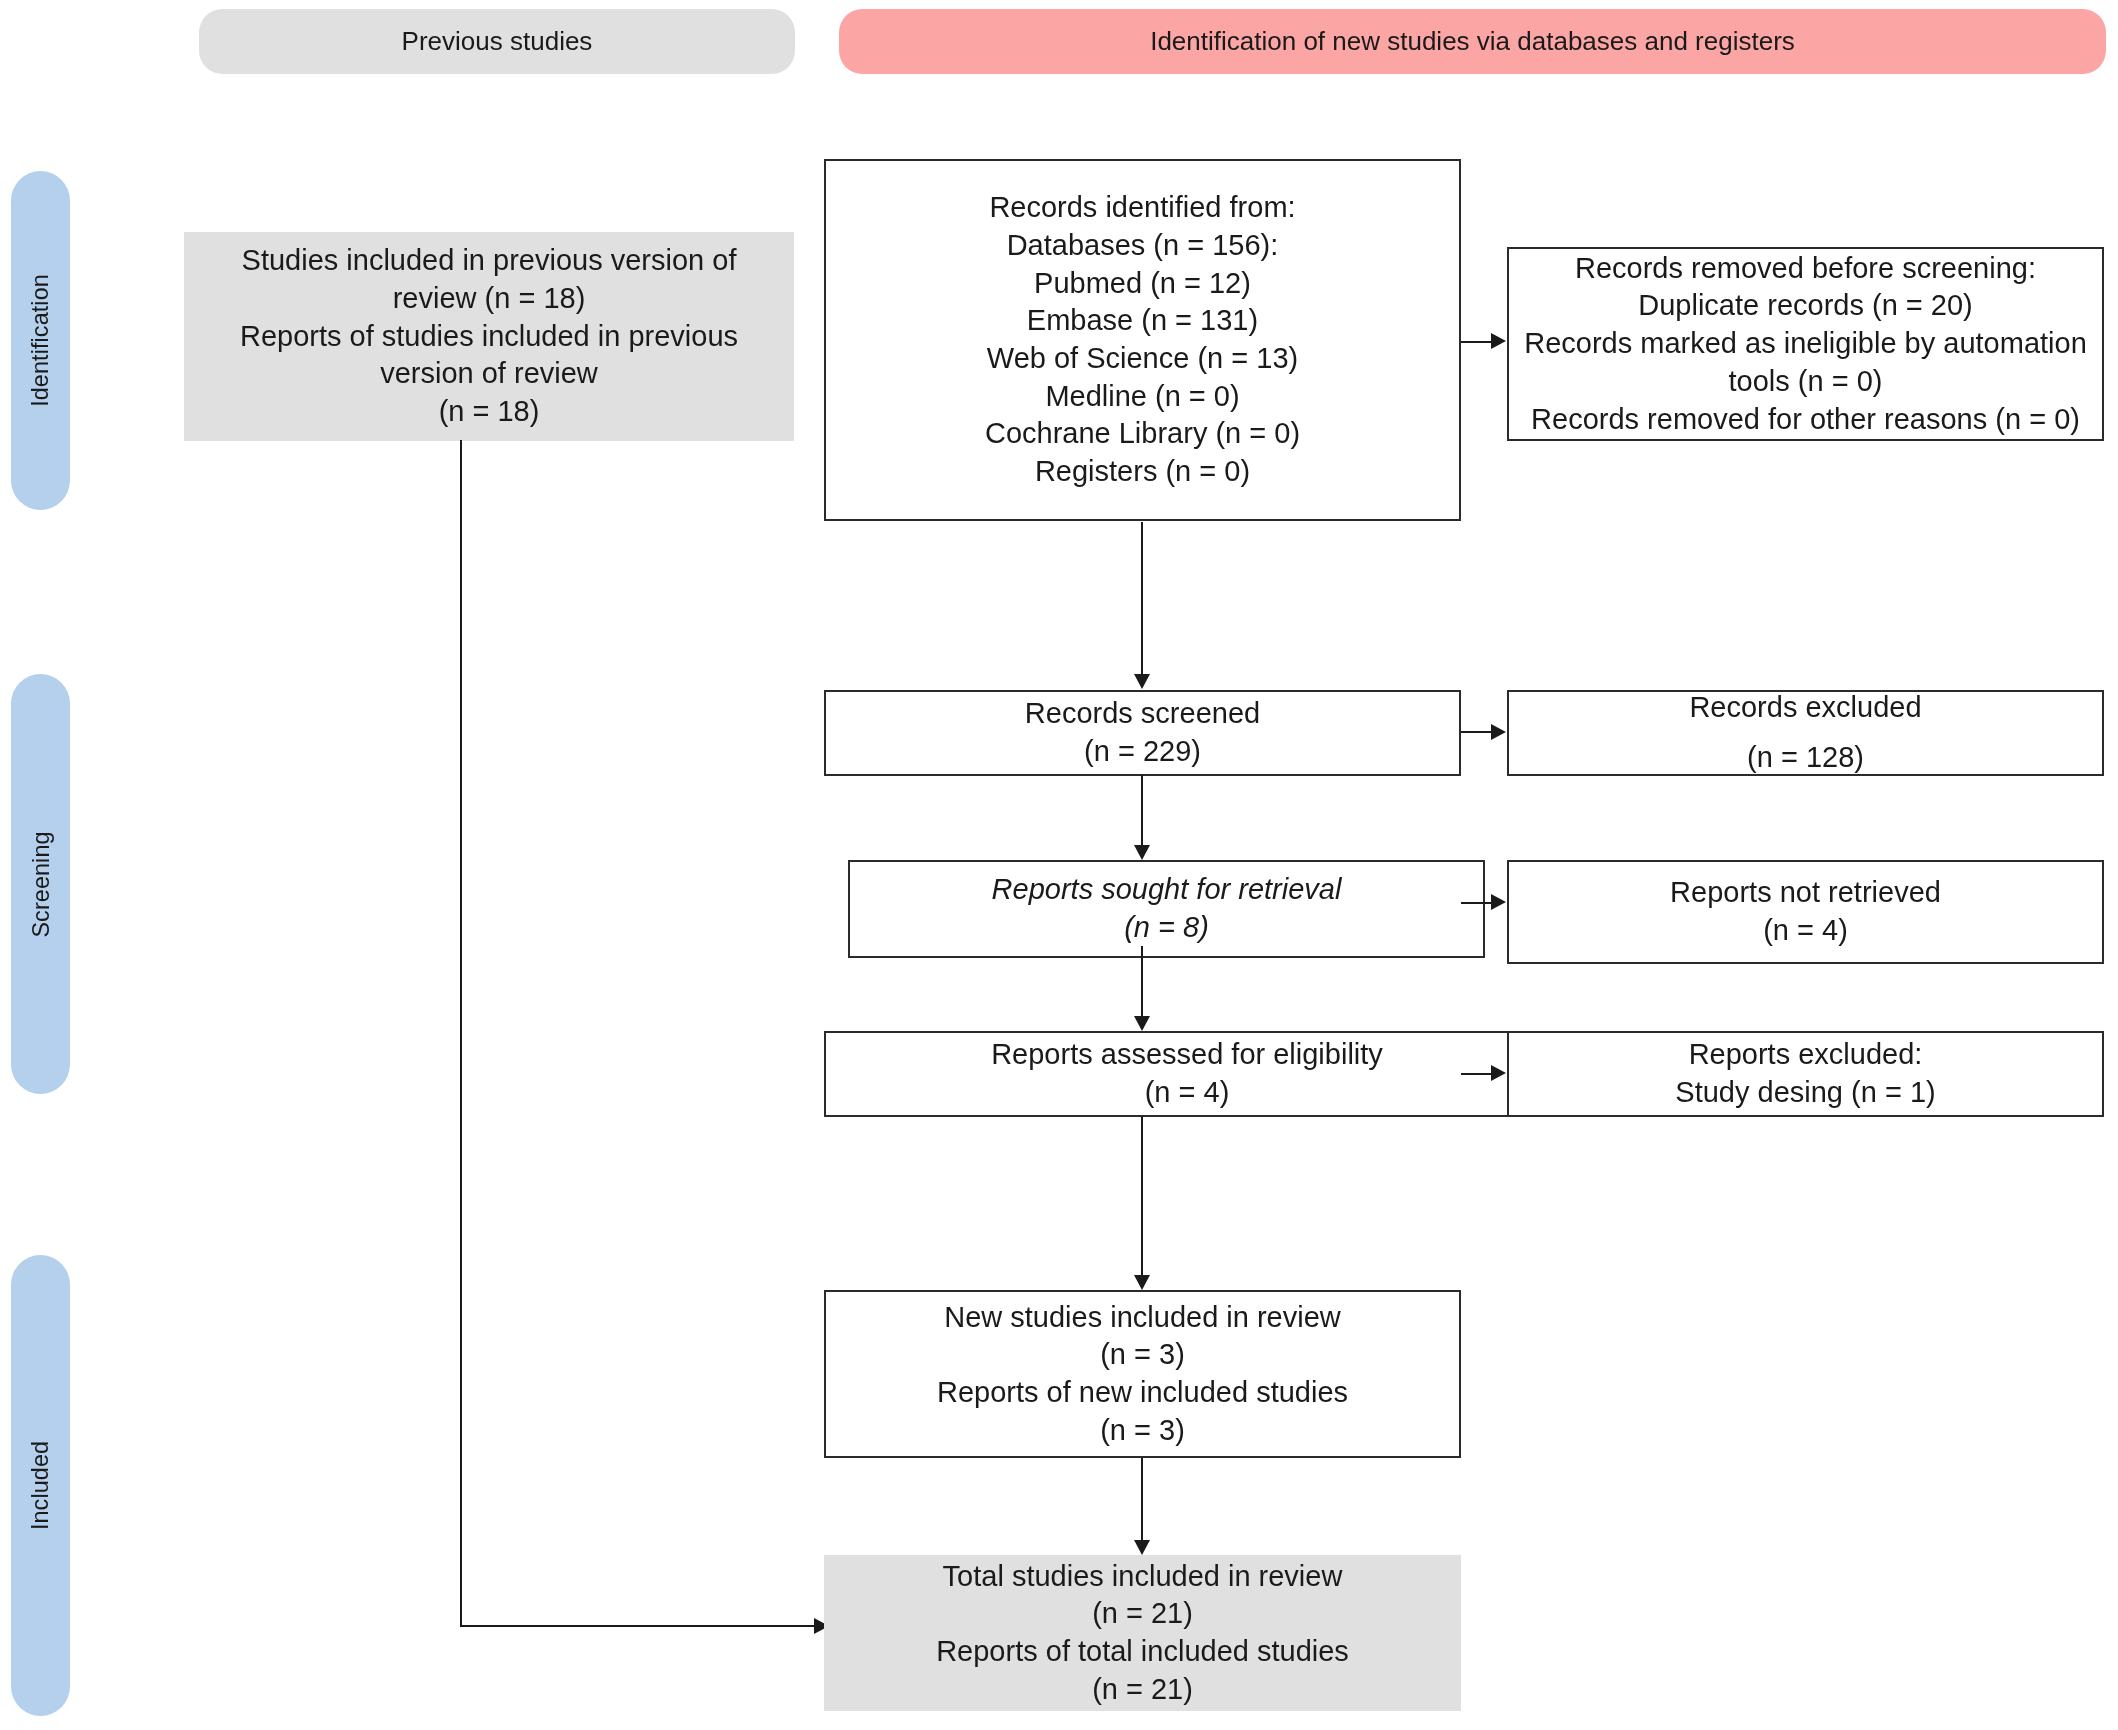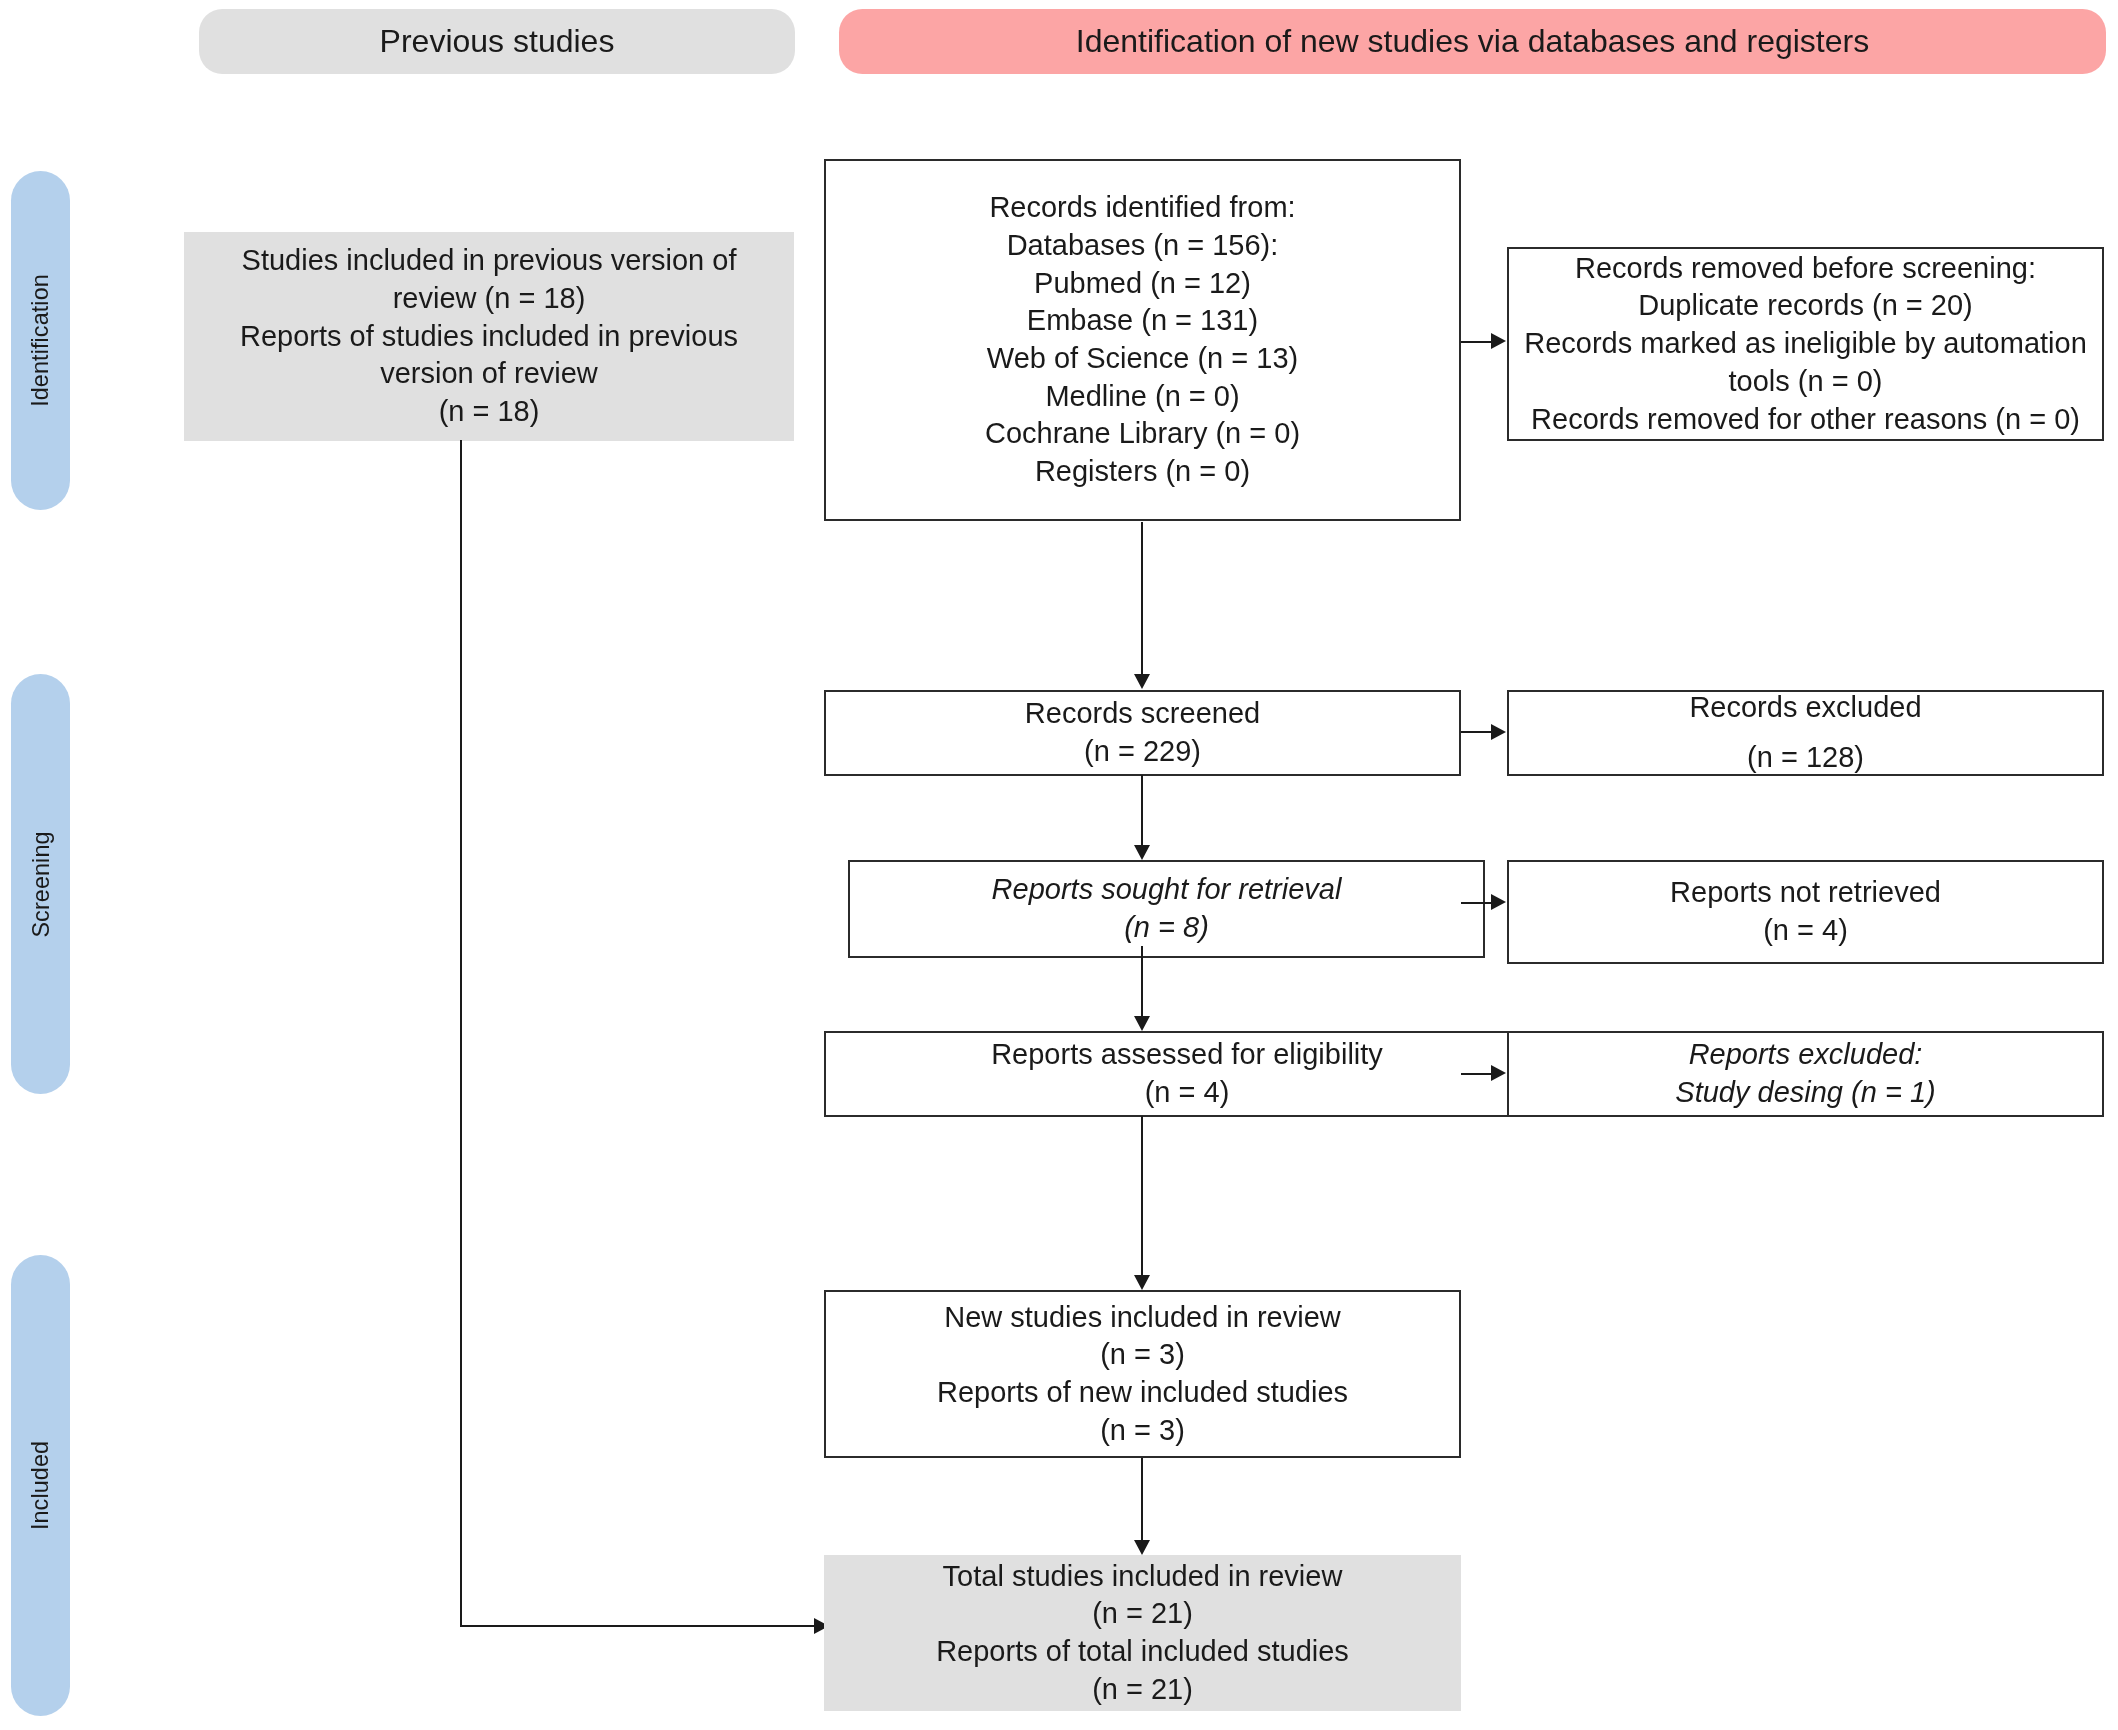--- a/index.html
+++ b/index.html
@@ -34,21 +34,21 @@
   }
 
   
   .banner {
     position: absolute;
     border-radius: 23.4px;
     display: flex;
     align-items: center;
     justify-content: center;
     text-align: center;
-    font-size: 32px;
+    font-size: 26px;
     color: #1a1a1a;
     padding: 0 12.2px;
     box-sizing: border-box;
   }
   .banner-prev { background: #e0e0e0; }
   .banner-new  { background: #fca5a5; }
 
   
   .box {
     position: absolute;
@@ -191,21 +191,21 @@
   <div class="arrow-right" style="left:1491px; top:894px;"></div>
 
   <div class="vline" style="left:1141px; top:946px; height:74px;"></div>
   <div class="arrow-down" style="left:1134px; top:1016px;"></div>
 
   <div class="box box-outline" style="left:824px; top:1031px; width:726px; height:86px;">
     <span class="line">Reports assessed for eligibility</span>
     <span class="line">(n = 4)</span>
   </div>
 
-  <div class="box box-outline" style="left:1507px; top:1031px; width:597px; height:86px;font-style:italic;">
+  <div class="box box-outline" style="left:1507px; top:1031px; width:597px; height:86px;">
     <span class="line">Reports excluded:</span>
     <span class="line">Study desing (n = 1)</span>
   </div>
 
   <div class="hline" style="left:1461px; top:1073px; width:32px;"></div>
   <div class="arrow-right" style="left:1491px; top:1065px;"></div>
 
   <div class="vline" style="left:1141px; top:1116px; height:164px;"></div>
   <div class="arrow-down" style="left:1134px; top:1275px;"></div>
 

